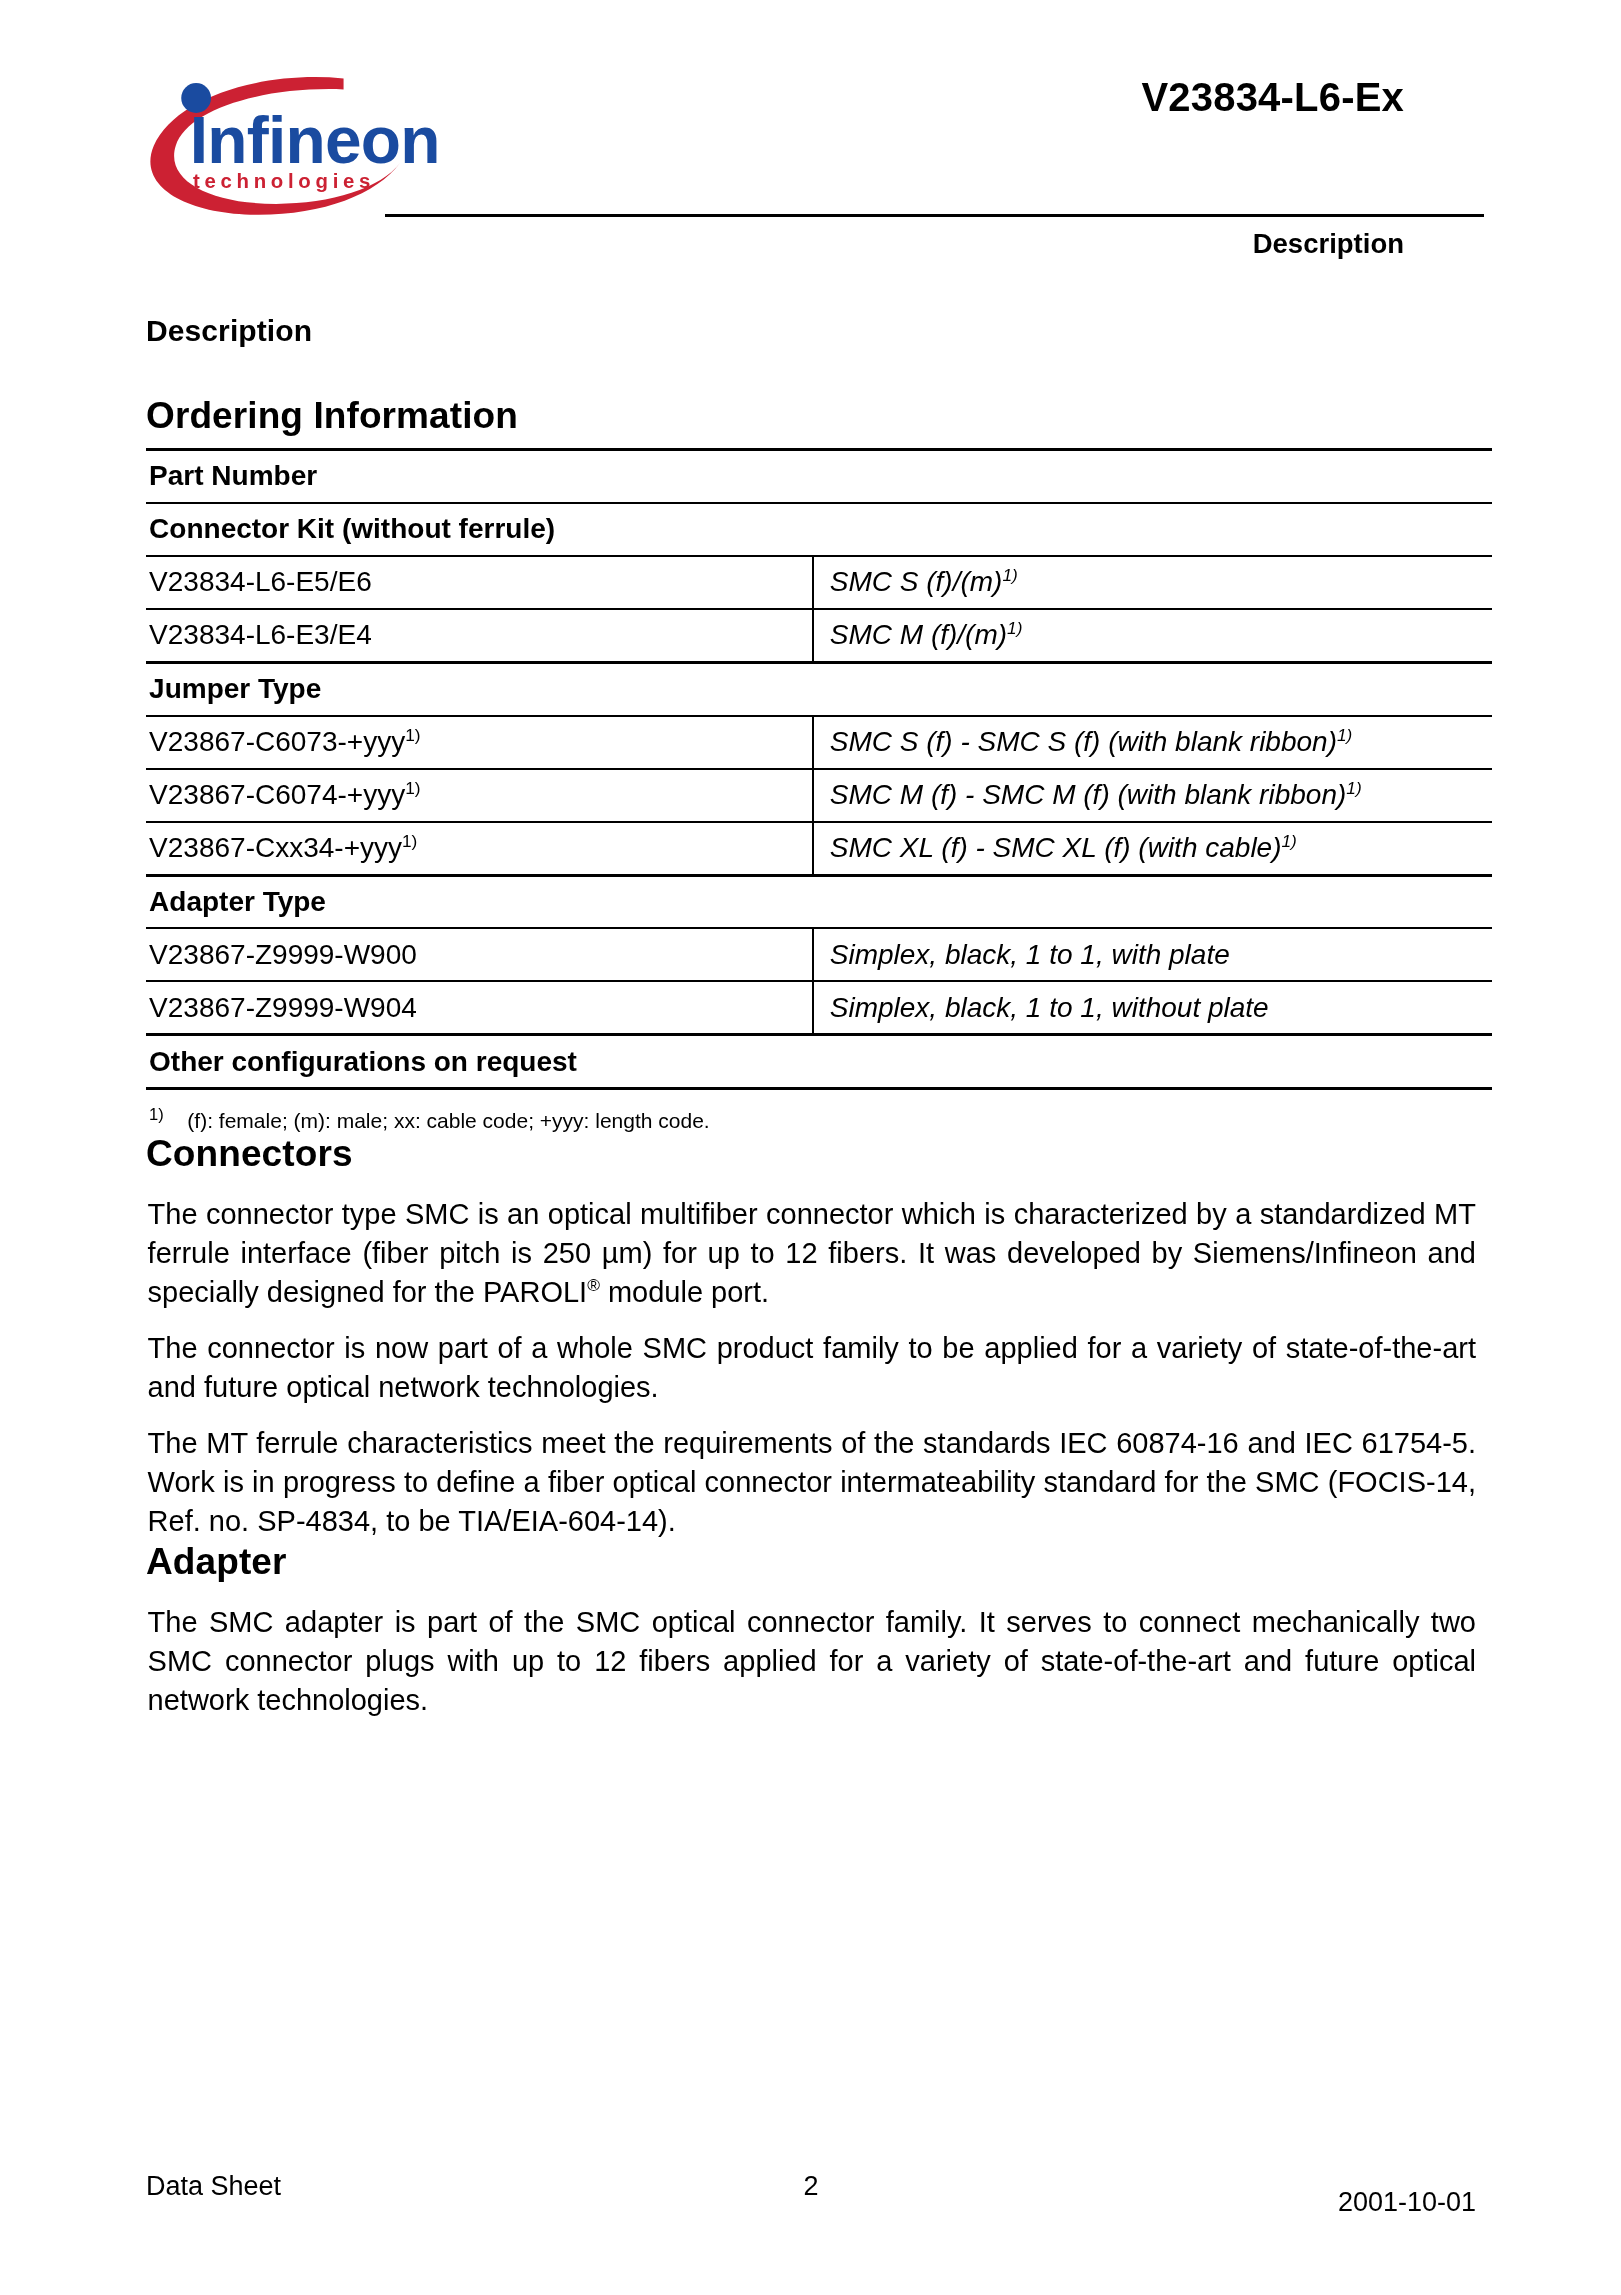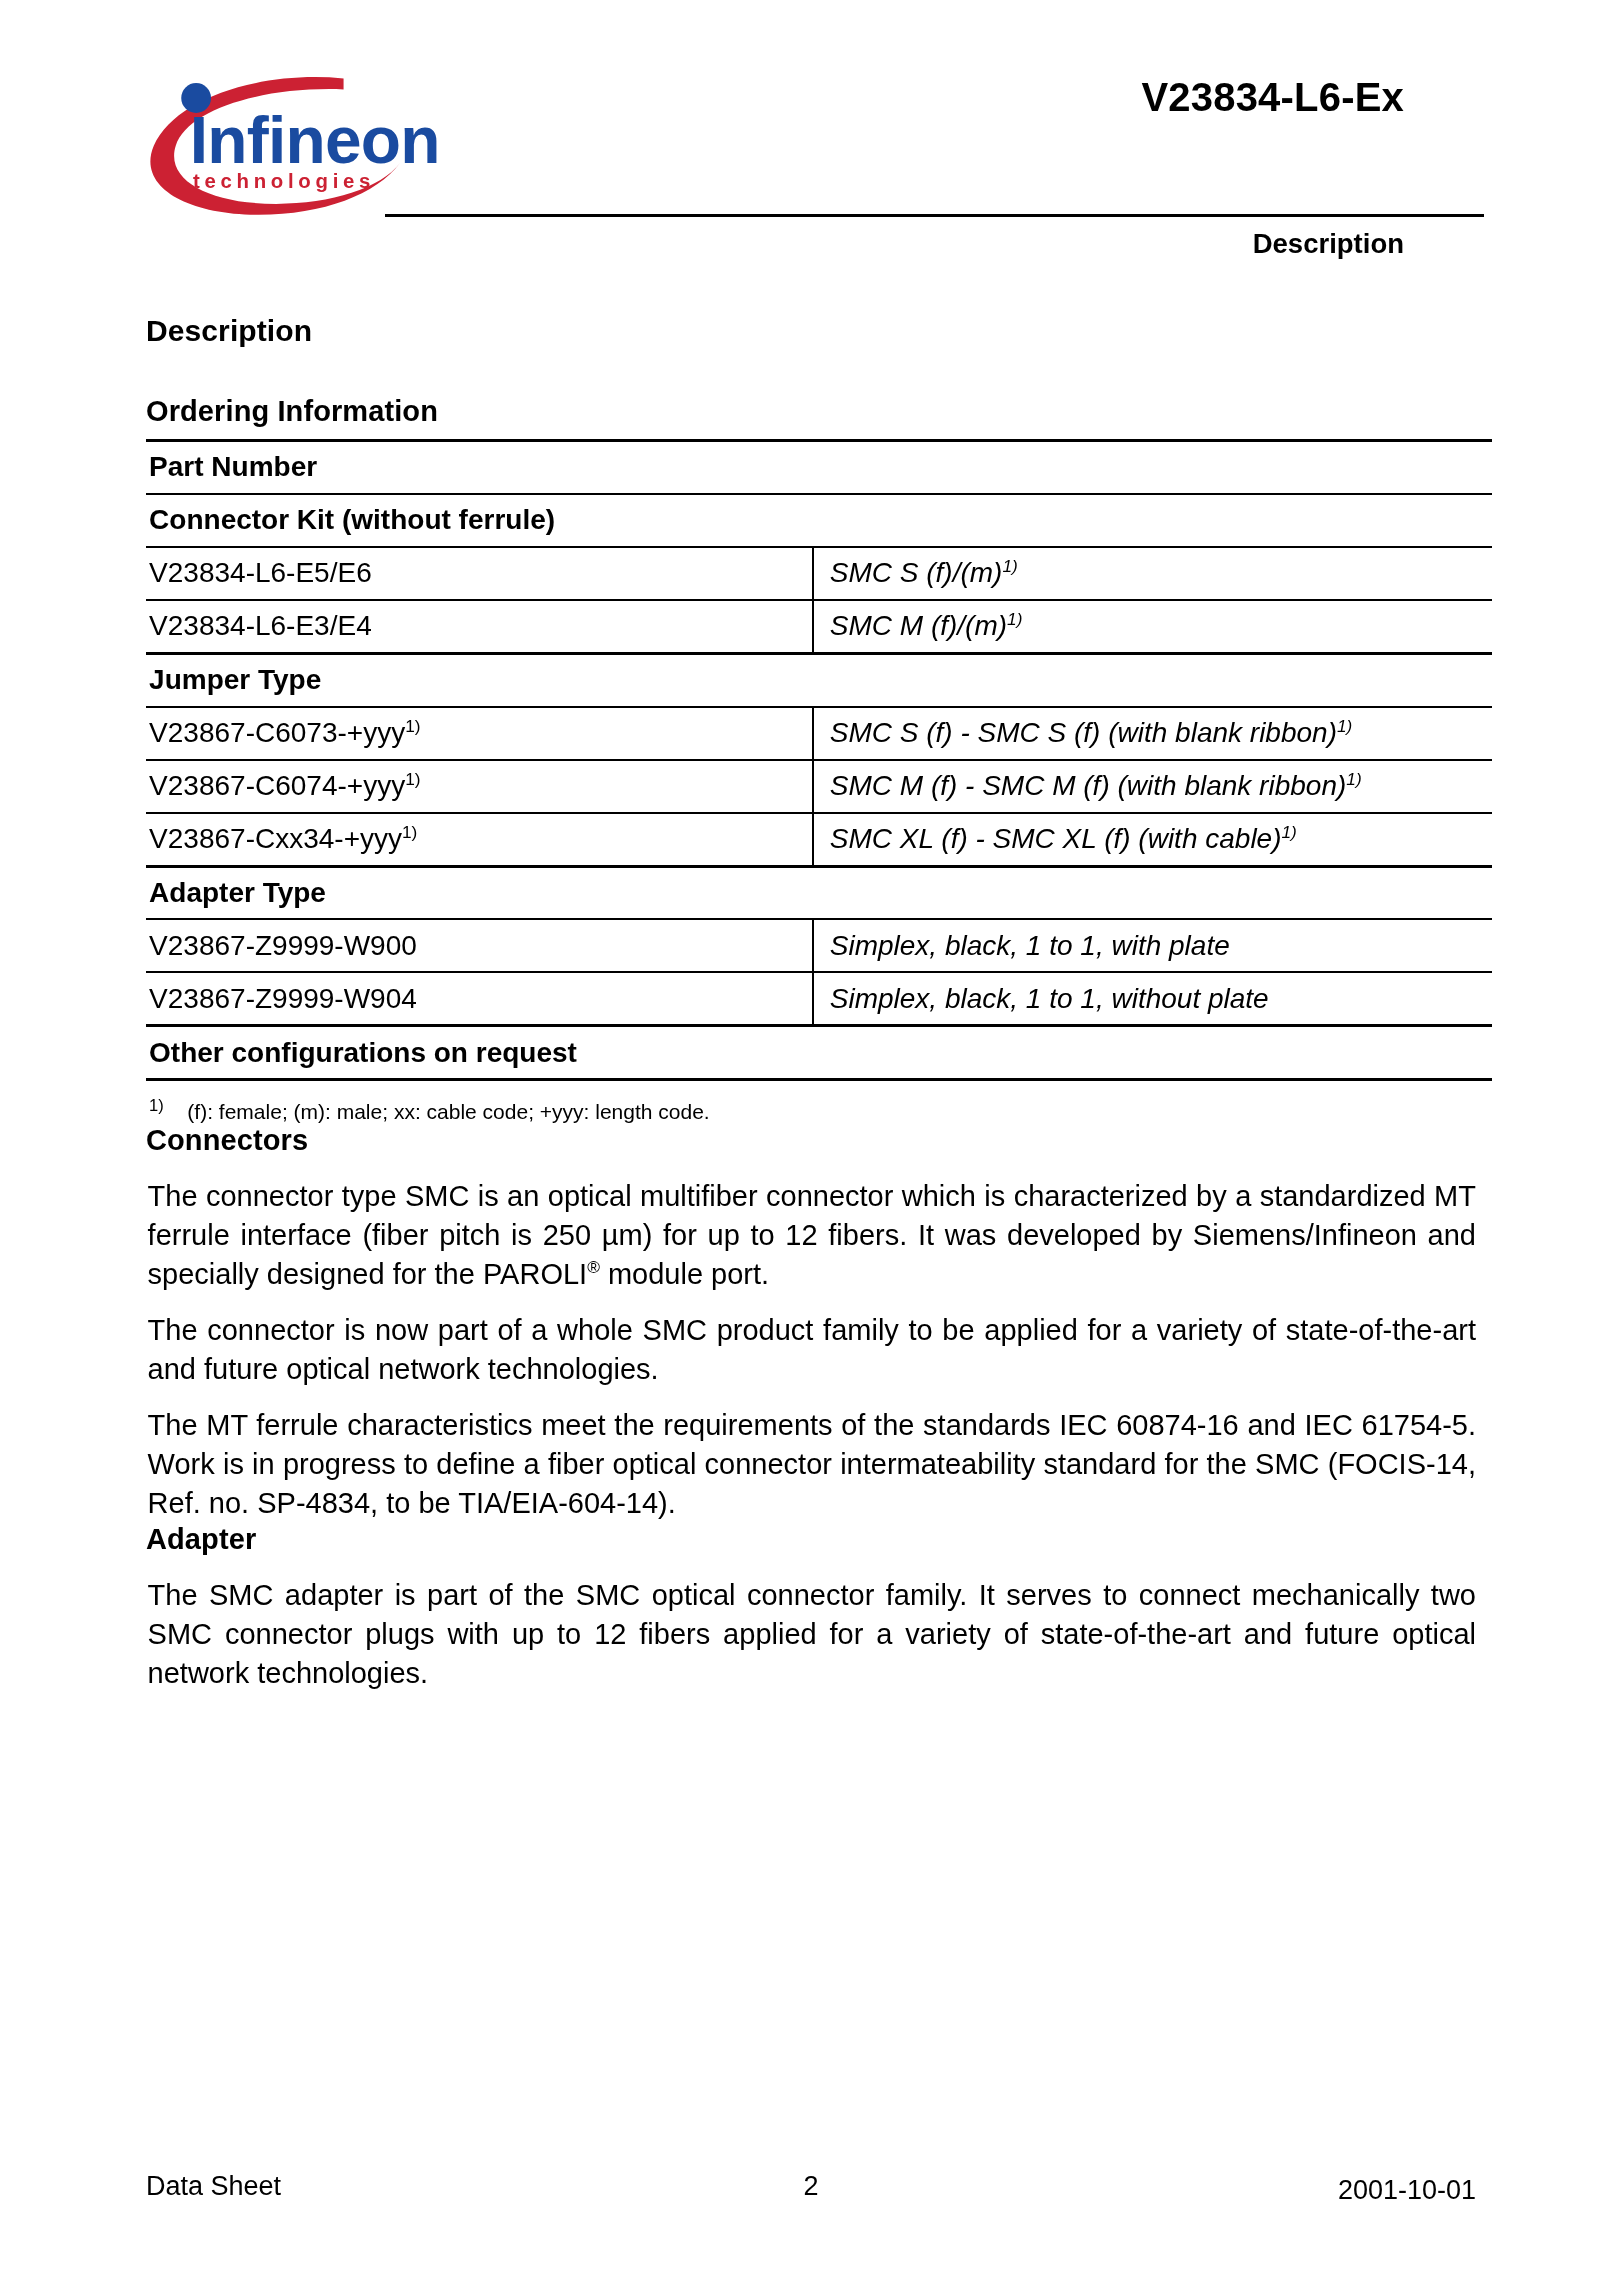--- a/index.html
+++ b/index.html
@@ -70,21 +70,21 @@
     width: 1330px;
   }
 
   h1.sec {
     font-size: 30px;
     font-weight: bold;
     margin: 0 0 0 0;
     letter-spacing: 0.1px;
   }
   h2.sub {
-    font-size: 29px;
+    font-size: 37px;
     font-weight: bold;
     margin: 0;
     letter-spacing: 0.1px;
   }
 
   .gap-60 { height: 47px; }
 
   
   table.order {
     border-collapse: collapse;
@@ -148,21 +148,21 @@
   
   .footer {
     position: absolute;
     left: 146px;
     top: 2171px;
     width: 1330px;
     font-size: 27px;
   }
   .footer .left { position: absolute; left: 0; top: 0; text-align: right; }
   .footer .mid { position: absolute; left: 0; right: 0; top: 0; text-align: center; }
-  .footer .right { position: absolute; right: 0; top: 4px; }
+  .footer .right { position: absolute; right: 0; top: 16px; }
 </style>
 </head>
 <body>
 
 <div class="page">
 
   <div class="header">
 
     <div class="logo">
       <svg viewBox="0 0 410 190" xmlns="http://www.w3.org/2000/svg" aria-hidden="true">

